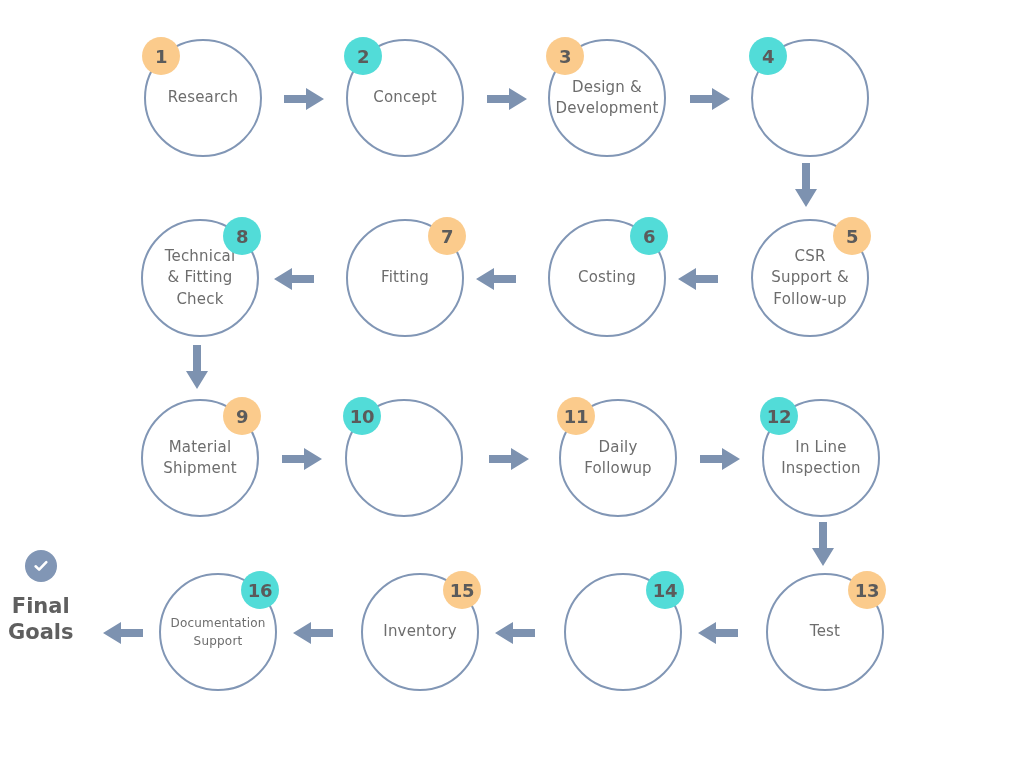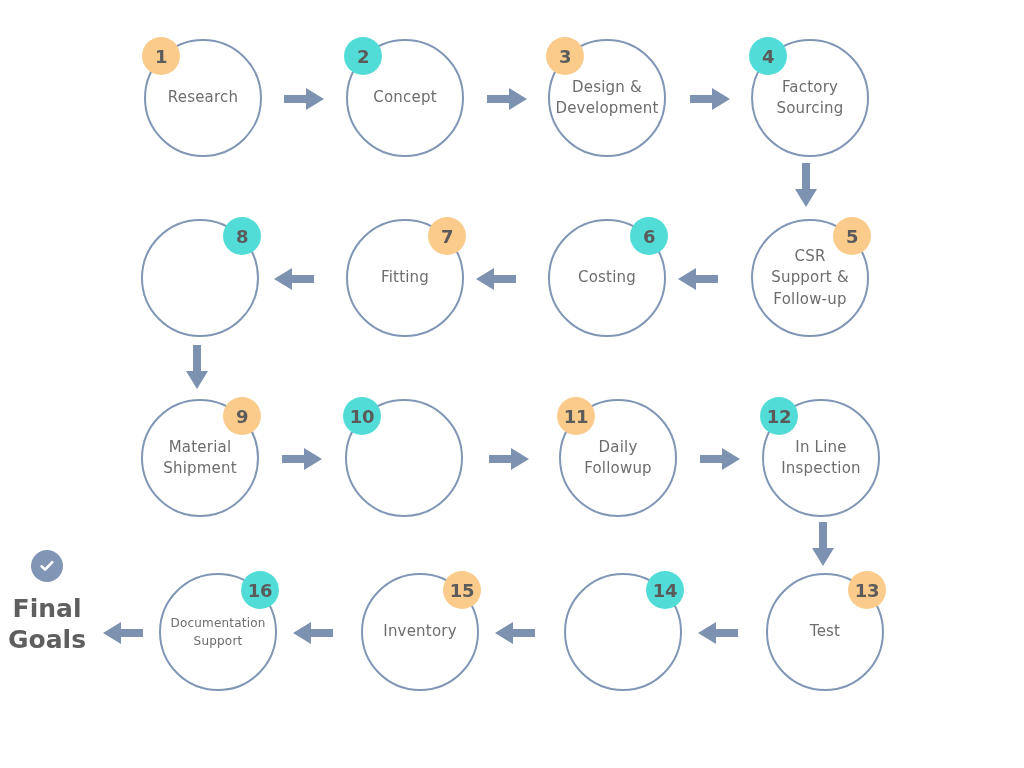--- a/index.html
+++ b/index.html
@@ -85,21 +85,21 @@
     height: 32px;
     border-radius: 50%;
     background: #8196b5;
     display: flex;
     align-items: center;
     justify-content: center;
     margin-bottom: 12px;
   }
   .final-label {
     color: #5f5f5f;
-    font-size: 25px;
+    font-size: 21px;
     font-weight: bold;
     line-height: 1.22;
     text-align: center;
     white-space: pre-line;
     font-family: "DejaVu Sans", sans-serif;
   }
 </style>
 </head>
 <body>
 
@@ -112,39 +112,40 @@
       <div class="node" style="left: 346px; top: 39px;">
         <div class="node-label">Concept</div>
         <div class="badge teal tl">2</div>
       </div>
       <div class="node" style="left: 548px; top: 39px;">
         <div class="node-label">Design &amp;
 Development</div>
         <div class="badge orange tl">3</div>
       </div>
       <div class="node" style="left: 751px; top: 39px;">
-        <div class="node-label">Factory
-Sourcing</div>
         <div class="badge teal tl">4</div>
       </div>
       <div class="node" style="left: 751px; top: 219px;">
         <div class="node-label">CSR
 Support &amp;
 Follow-up</div>
         <div class="badge orange tr">5</div>
       </div>
       <div class="node" style="left: 548px; top: 219px;">
         <div class="node-label">Costing</div>
         <div class="badge teal tr">6</div>
       </div>
       <div class="node" style="left: 346px; top: 219px;">
         <div class="node-label">Fitting</div>
         <div class="badge orange tr">7</div>
       </div>
       <div class="node" style="left: 141px; top: 219px;">
+        <div class="node-label">Technical
+&amp; Fitting
+Check</div>
         <div class="badge teal tr">8</div>
       </div>
       <div class="node" style="left: 141px; top: 399px;">
         <div class="node-label">Material
 Shipment</div>
         <div class="badge orange tr">9</div>
       </div>
       <div class="node" style="left: 345px; top: 399px;">
         <div class="badge teal tl">10</div>
       </div>

